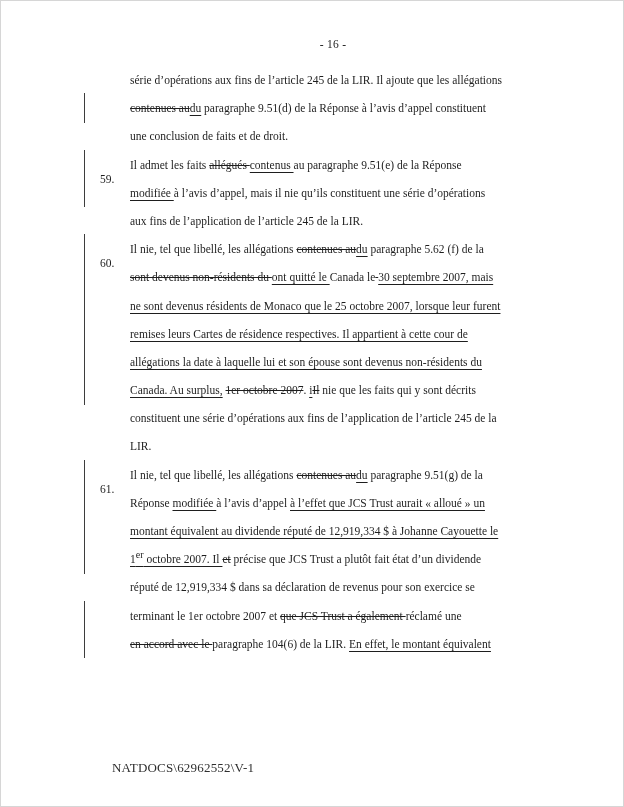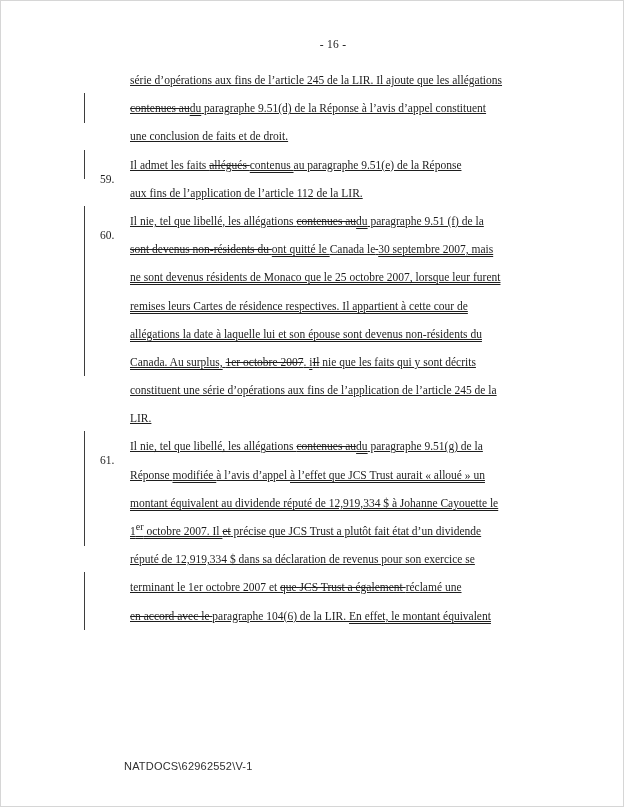--- a/index.html
+++ b/index.html
@@ -16,21 +16,21 @@
     position:absolute;
     top:38px;left:0;width:100%;
     box-sizing:border-box;
     padding-left:42px;
     text-align:center;
     font-size:11.5px;
     letter-spacing:0.3px;
   }
   #doc-body{
     position:absolute;
-    top:66px;left:0;width:100%;text-decoration:underline;
+    top:66px;left:0;width:100%;
   }
   .line{
     position:relative;
     height:28.2px;
     line-height:28.2px;
     padding-left:130px;
     font-size:11.5px;
     white-space:nowrap;
   }
   .line.changed::before{
@@ -42,39 +42,40 @@
   }
   .pnum{
     position:absolute;
     left:100px;top:0;margin-top:14px;
   }
   .del{text-decoration:line-through;text-decoration-thickness:1px;}
   .ins{text-decoration:underline;text-decoration-thickness:1px;text-underline-offset:2.5px;}
   .run sup{font-size:10px;line-height:0;}
   .docfooter{
     position:absolute;
-    left:124px;top:760px;
-    font-family:Liberation Sans, sans-serif;
-    font-size:11px;
+    left:112px;top:760px;
+    font-family:Liberation Serif, serif;
+    font-size:13px;
     color:#2f2f2f;
     letter-spacing:0.2px;
   }
 </style>
 </head>
 <body>
 
 <div id="page">
   <div class="pageno">- 16 -</div>
   <div id="doc-body">
       <div class="line"><span class="run">série d’opérations aux fins de l’article 245 de la LIR. Il ajoute que les allégations</span></div>
       <div class="line changed"><span class="run del">contenues au</span><span class="run ins">du</span><span class="run"> paragraphe 9.51(d) de la Réponse à l’avis d’appel constituent</span></div>
       <div class="line"><span class="run">une conclusion de faits et de droit.</span></div>
       <div class="line changed"><span class="pnum">59.</span><span class="run">Il admet les faits </span><span class="run del">allégués </span><span class="run ins">contenus </span><span class="run">au paragraphe 9.51(e) de la Réponse</span></div>
-      <div class="line"><span class="run">aux fins de l’application de l’article 112 de la LIR.</span></div>
-      <div class="line changed"><span class="pnum">60.</span><span class="run">Il nie, tel que libellé, les allégations </span><span class="run del">contenues au</span><span class="run ins">du</span><span class="run"> paragraphe 9.51 (f) de la</span></div>
+      <div class="line changed"><span class="run ins">modifiée </span><span class="run">à l’avis d’appel, mais il nie qu’ils constituent une série d’opérations</span></div>
+      <div class="line"><span class="run">aux fins de l’application de l’article 245 de la LIR.</span></div>
+      <div class="line changed"><span class="pnum">60.</span><span class="run">Il nie, tel que libellé, les allégations </span><span class="run del">contenues au</span><span class="run ins">du</span><span class="run"> paragraphe 5.62 (f) de la</span></div>
       <div class="line changed"><span class="run del">sont devenus non-résidents du </span><span class="run ins">ont quitté le </span><span class="run">Canada le</span><span class="run del">&nbsp;</span><span class="run ins">30 septembre 2007, mais</span></div>
       <div class="line changed"><span class="run ins">ne sont devenus résidents de Monaco que le 25 octobre 2007, lorsque leur furent</span></div>
       <div class="line changed"><span class="run ins">remises leurs Cartes de résidence respectives. Il appartient à cette cour de</span></div>
       <div class="line changed"><span class="run ins">allégations la date à laquelle lui et son épouse sont devenus non-résidents du</span></div>
       <div class="line changed"><span class="run ins">Canada. Au surplus,</span><span class="run"> </span><span class="run del">1er octobre 2007</span><span class="run">. </span><span class="run ins">i</span><span class="run del">Il</span><span class="run"> nie que les faits qui y sont décrits</span></div>
       <div class="line"><span class="run">constituent une série d’opérations aux fins de l’application de l’article 245 de la</span></div>
       <div class="line"><span class="run">LIR.</span></div>
       <div class="line changed"><span class="pnum">61.</span><span class="run">Il nie, tel que libellé, les allégations </span><span class="run del">contenues au</span><span class="run ins">du</span><span class="run"> paragraphe 9.51(g) de la</span></div>
       <div class="line changed"><span class="run">Réponse </span><span class="run ins">modifiée </span><span class="run">à l’avis d’appel </span><span class="run ins">à l’effet que JCS Trust aurait « alloué » un</span></div>
       <div class="line changed"><span class="run ins">montant équivalent au dividende réputé de 12,919,334 $ à Johanne Cayouette le</span></div>

